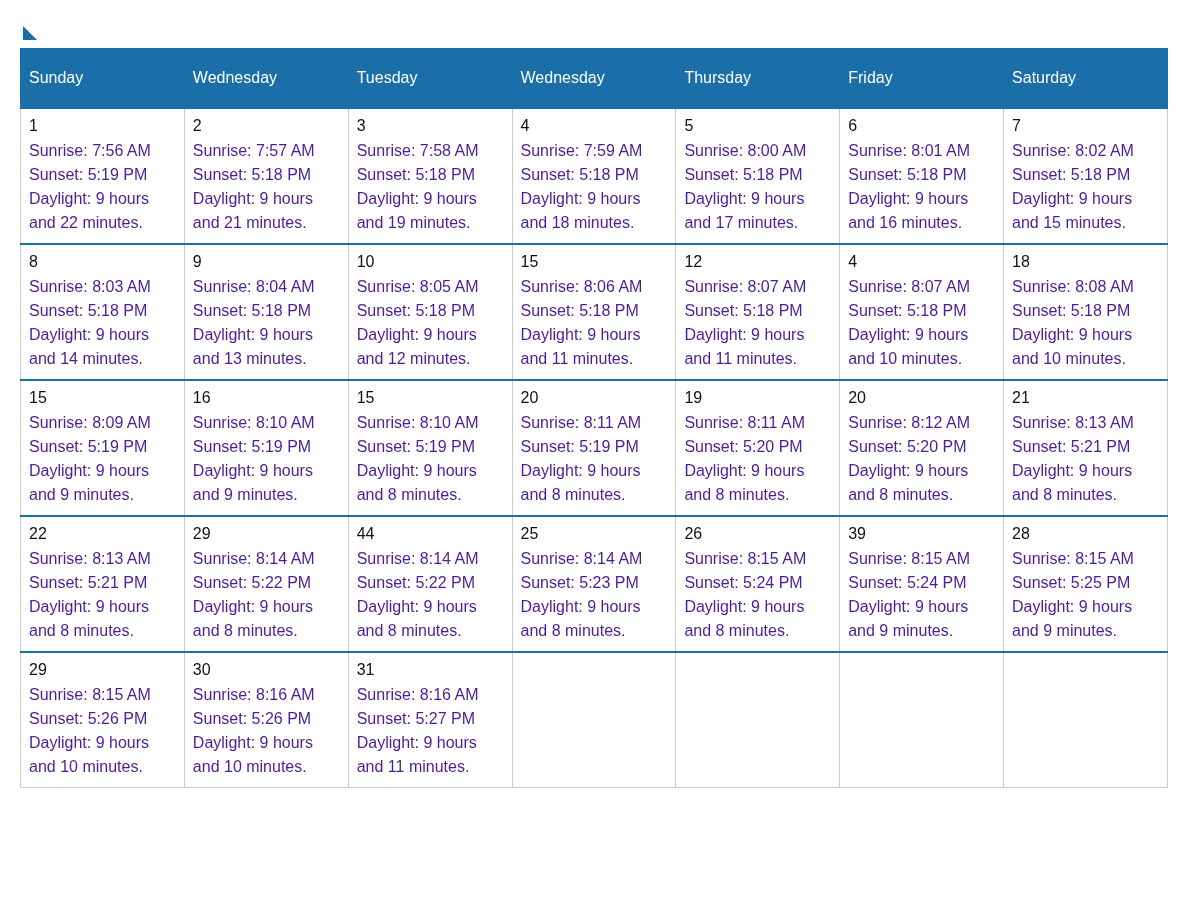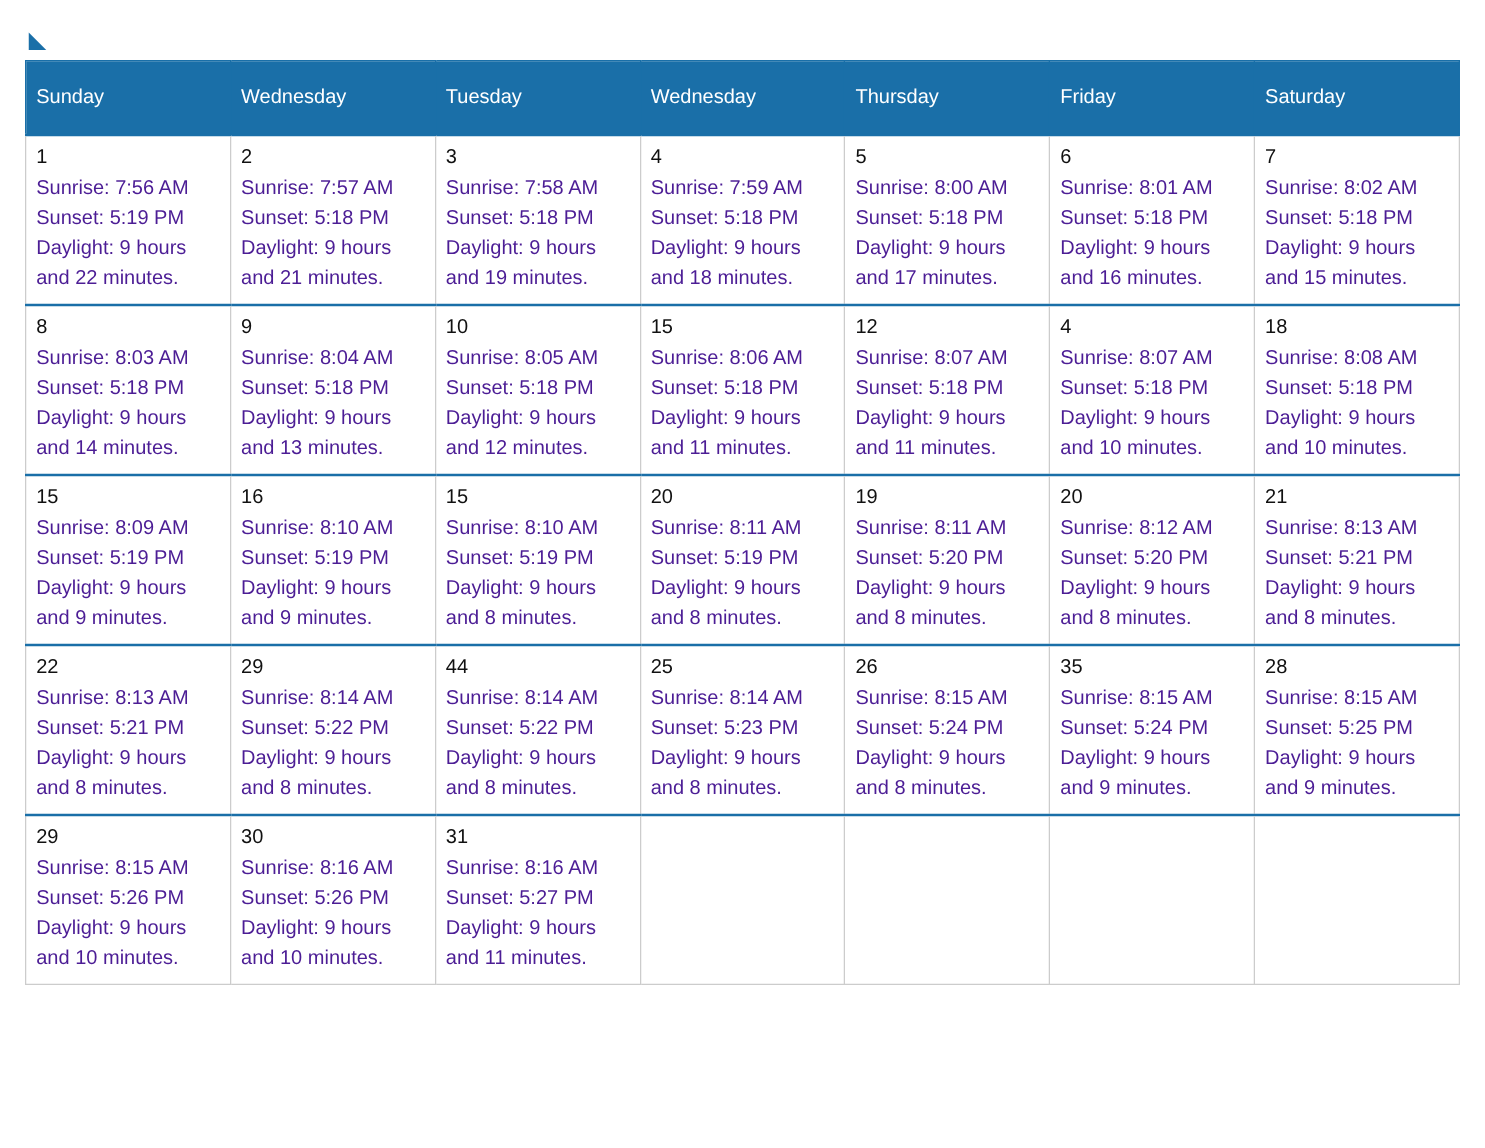--- a/index.html
+++ b/index.html
@@ -238,21 +238,21 @@
     </td>
         <td>
       <span class="day-number">25</span>
       <span class="day-info">Sunrise: 8:14 AM<br>Sunset: 5:23 PM<br>Daylight: 9 hours<br>and 8 minutes.</span>
     </td>
         <td>
       <span class="day-number">26</span>
       <span class="day-info">Sunrise: 8:15 AM<br>Sunset: 5:24 PM<br>Daylight: 9 hours<br>and 8 minutes.</span>
     </td>
         <td>
-      <span class="day-number">35</span>
+      <span class="day-number">39</span>
       <span class="day-info">Sunrise: 8:15 AM<br>Sunset: 5:24 PM<br>Daylight: 9 hours<br>and 9 minutes.</span>
     </td>
         <td>
       <span class="day-number">28</span>
       <span class="day-info">Sunrise: 8:15 AM<br>Sunset: 5:25 PM<br>Daylight: 9 hours<br>and 9 minutes.</span>
     </td>
       </tr>
       <tr>
         <td>
       <span class="day-number">29</span>

